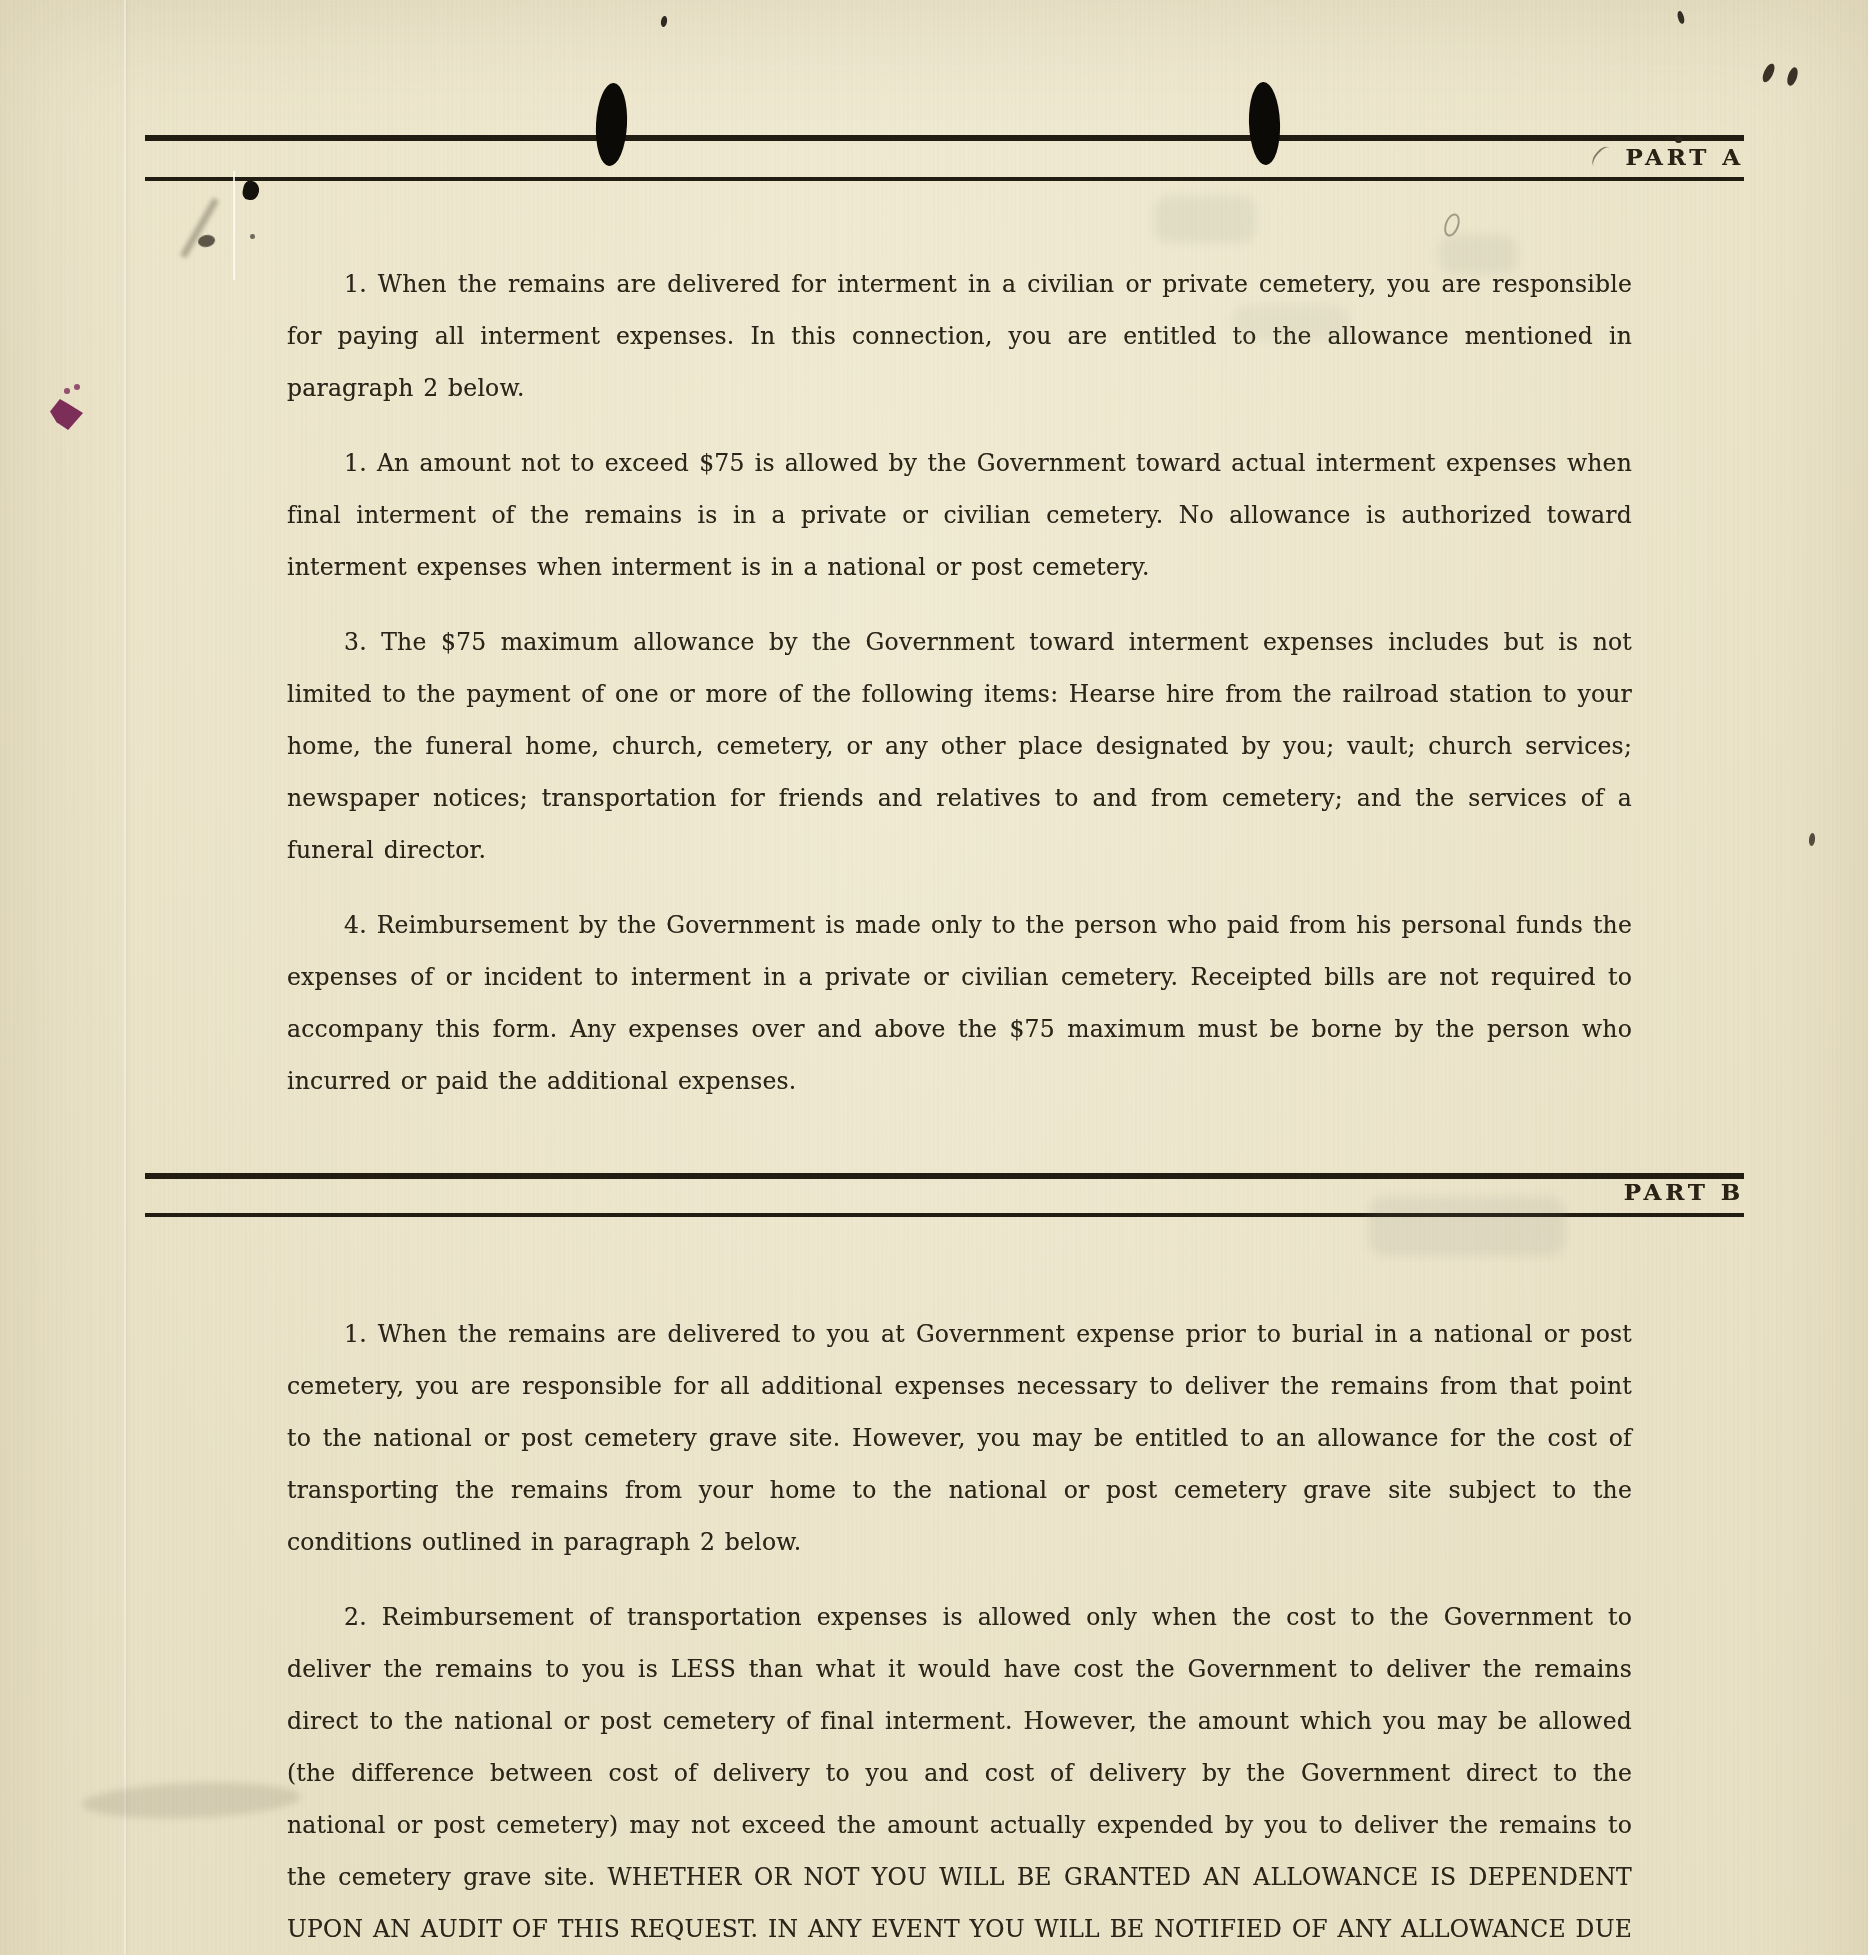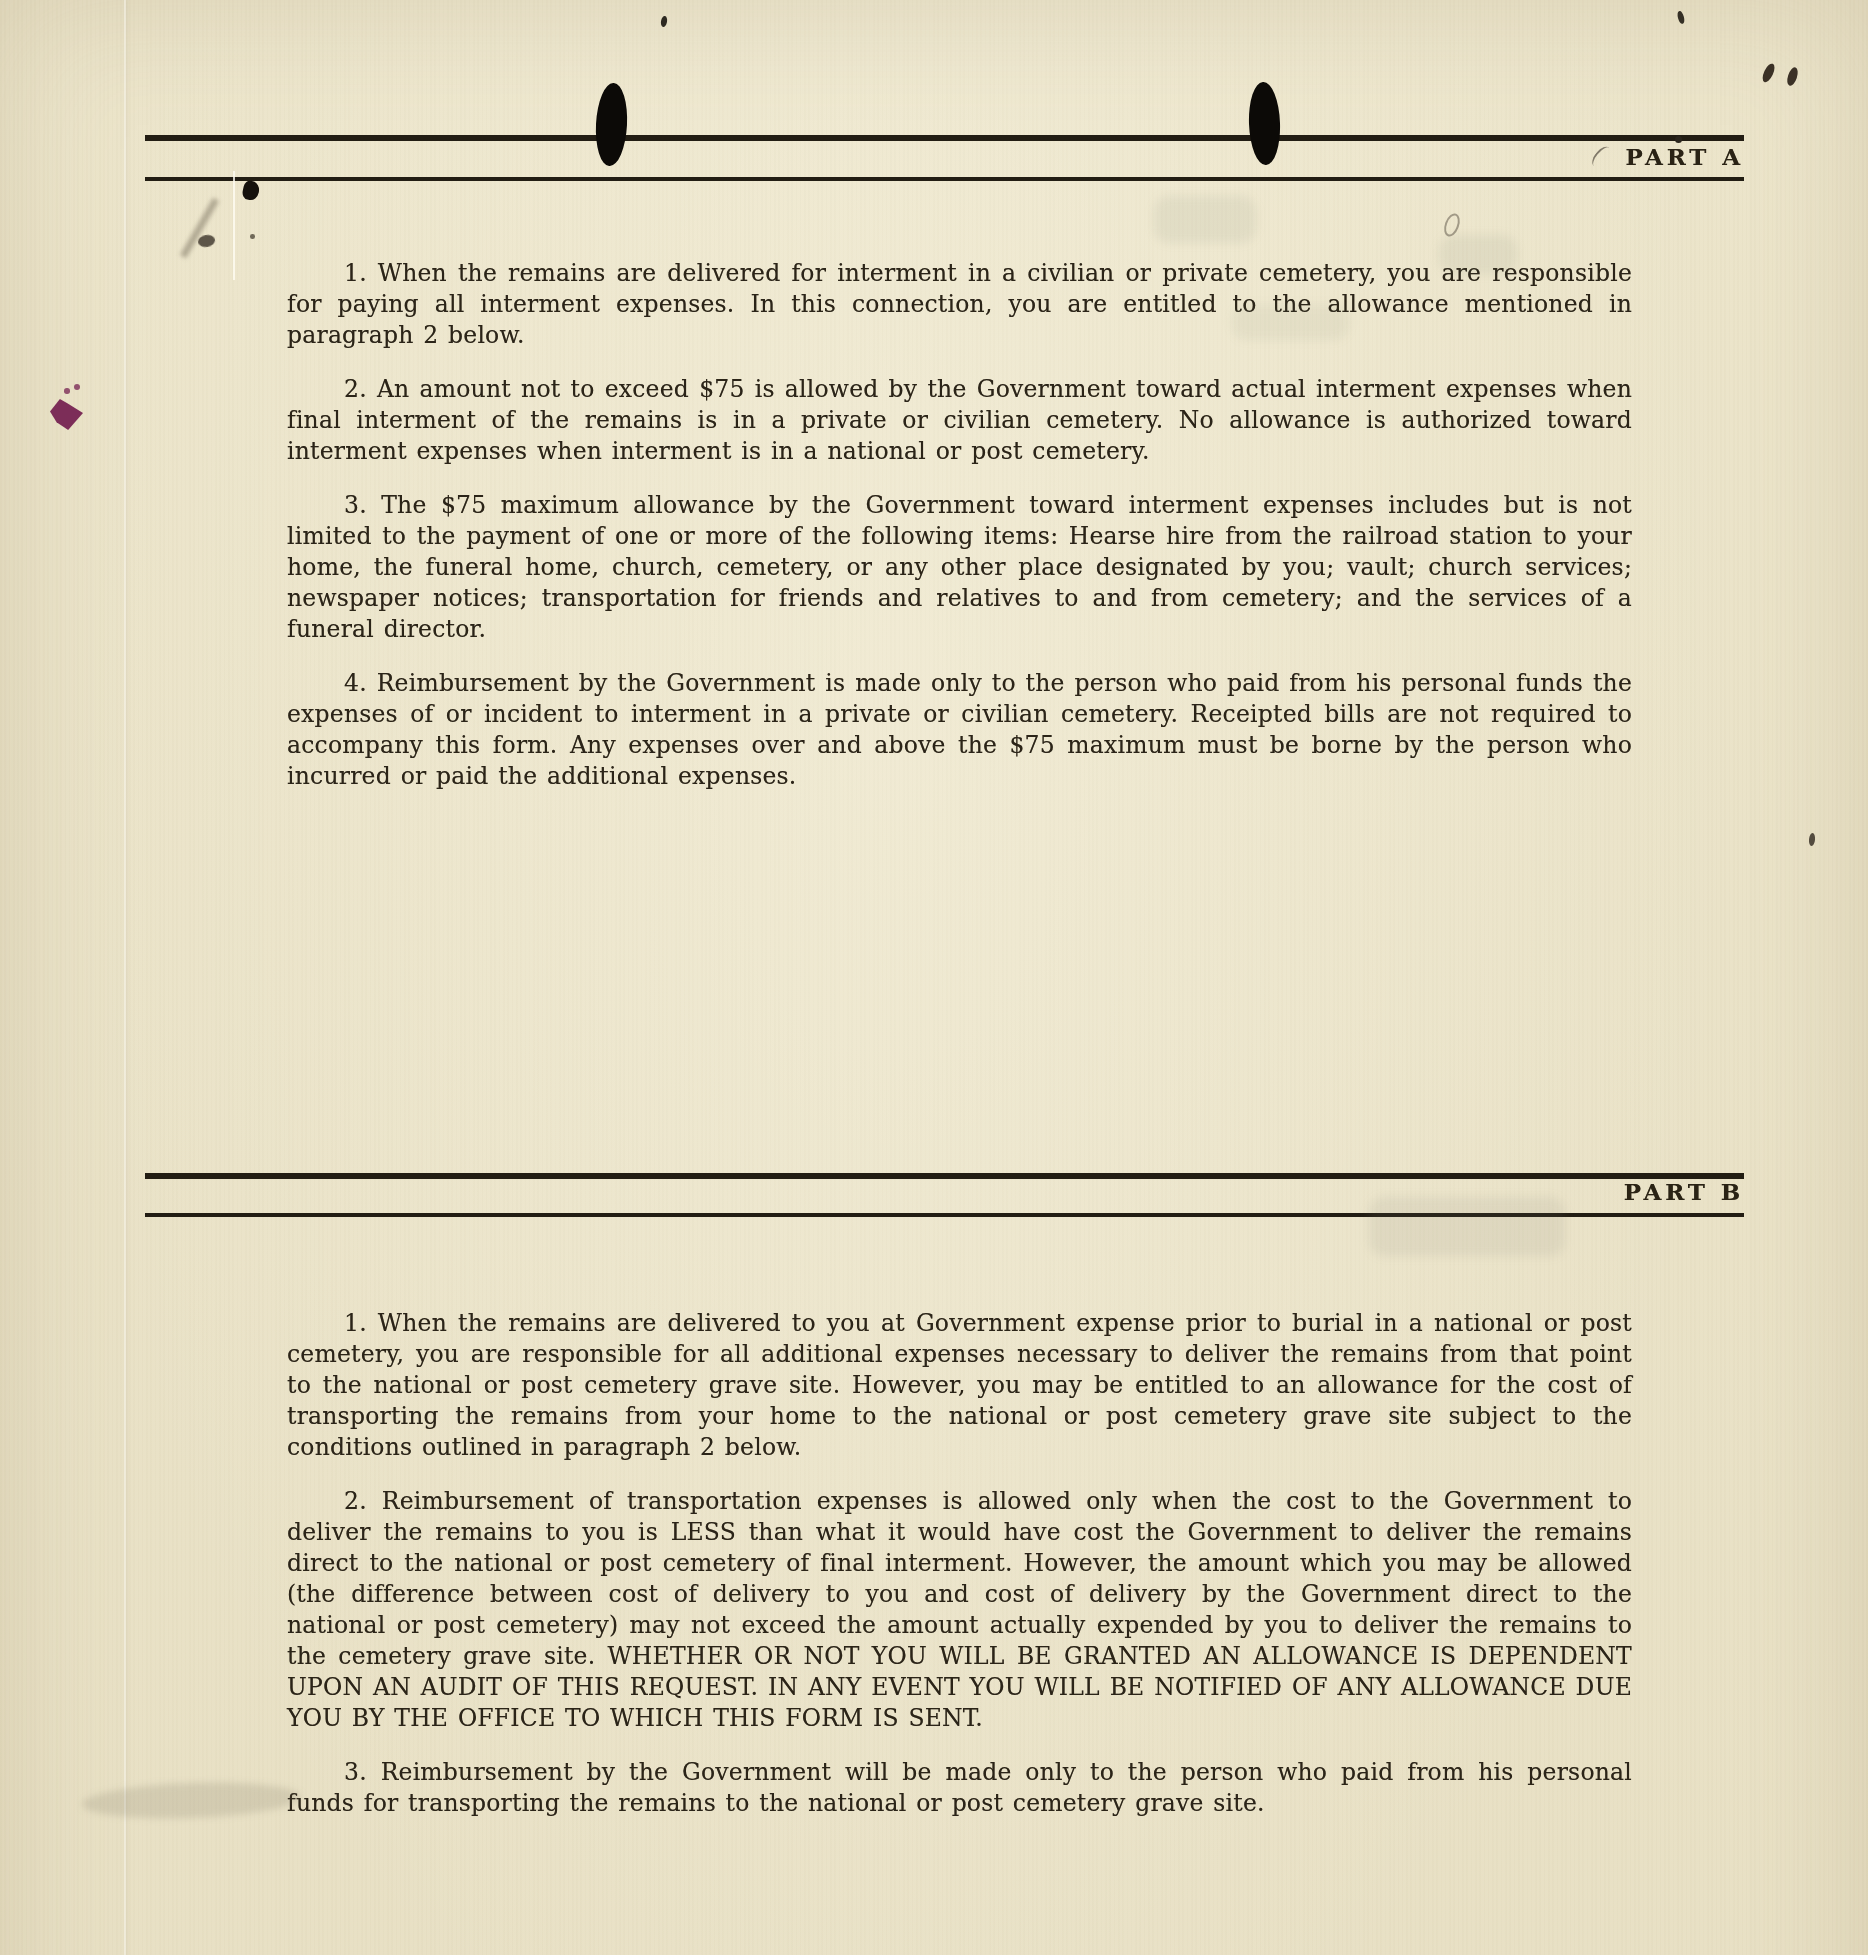--- a/index.html
+++ b/index.html
@@ -22,21 +22,21 @@
     position:absolute;left:145px;width:1599px;text-align:right;
     font-size:23px;font-weight:bold;letter-spacing:3.9px;color:#2a2315;
     text-shadow:0 0 0.4px rgba(42,35,21,.55);
   }
   #titleA{top:143px}#titleB{top:1178px}
   
   .hole{position:absolute;background:#0c0a07;border-radius:50%;}
   #hole-left{left:596px;top:83px;width:30.5px;height:83px;transform:rotate(3deg)}
   #hole-right{left:1249px;top:82px;width:30.5px;height:83px;transform:rotate(-2deg)}
   
-  .body-text{position:absolute;left:287px;width:1345px;font-size:23.5px;line-height:31px;
+  .body-text{position:absolute;left:287px;width:1345px;font-size:23.5px;line-height:52px;
     text-align:justify;word-spacing:2px;letter-spacing:0.2px;
     text-shadow:0 0 0.4px rgba(43,36,24,.45);}
   #sectionA{top:258px}
   #sectionB{top:1308px}
   .body-text p{margin:0 0 23px 0;text-indent:57px;}
   
   .mark{position:absolute;}
   #crease{left:124px;top:0;width:1.6px;height:2470px;background:rgba(248,246,238,.5);
     box-shadow:1.2px 0 2.7px rgba(150,138,112,.18);}
   #scratch{left:233px;top:171px;width:2px;height:109px;background:rgba(255,253,242,.8);}
@@ -76,21 +76,21 @@
 
   <div class="rule thick" id="ruleA1"></div>
   <div class="part-title" id="titleA">PART A</div>
   <div class="rule thin" id="ruleA2"></div>
 
   <div class="hole" id="hole-left"></div>
   <div class="hole" id="hole-right"></div>
 
   <section class="body-text" id="sectionA">
     <p>1. When the remains are delivered for interment in a civilian or private cemetery, you are responsible for paying all interment expenses.  In this connection, you are entitled to the allowance mentioned in paragraph 2 below.</p>
-    <p>2. An amount not to exceed $75 is allowed by the Government toward actual interment expenses when final interment of the remains is in a private or civilian cemetery.  No allowance is authorized toward interment expenses when interment is in a national or post cemetery.</p>
+    <p>1. An amount not to exceed $75 is allowed by the Government toward actual interment expenses when final interment of the remains is in a private or civilian cemetery.  No allowance is authorized toward interment expenses when interment is in a national or post cemetery.</p>
     <p>3. The $75 maximum allowance by the Government toward interment expenses includes but is not limited to the payment of one or more of the following items:  Hearse hire from the railroad station to your home, the funeral home, church, cemetery, or any other place designated by you; vault; church services; newspaper notices; transportation for friends and relatives to and from cemetery; and the services of a funeral director.</p>
     <p>4. Reimbursement by the Government is made only to the person who paid from his personal funds the expenses of or incident to interment in a private or civilian cemetery.  Receipted bills are not required to accompany this form.  Any expenses over and above the $75 maximum must be borne by the person who incurred or paid the additional expenses.</p>
   </section>
 
   <div class="rule thick" id="ruleB1"></div>
   <div class="part-title" id="titleB">PART B</div>
   <div class="rule thin" id="ruleB2"></div>
 
   <section class="body-text" id="sectionB">
     <p>1. When the remains are delivered to you at Government expense prior to burial in a national or post cemetery, you are responsible for all additional expenses necessary to deliver the remains from that point to the national or post cemetery grave site.  However, you may be entitled to an allowance for the cost of transporting the remains from your home to the national or post cemetery grave site subject to the conditions outlined in paragraph 2 below.</p>

